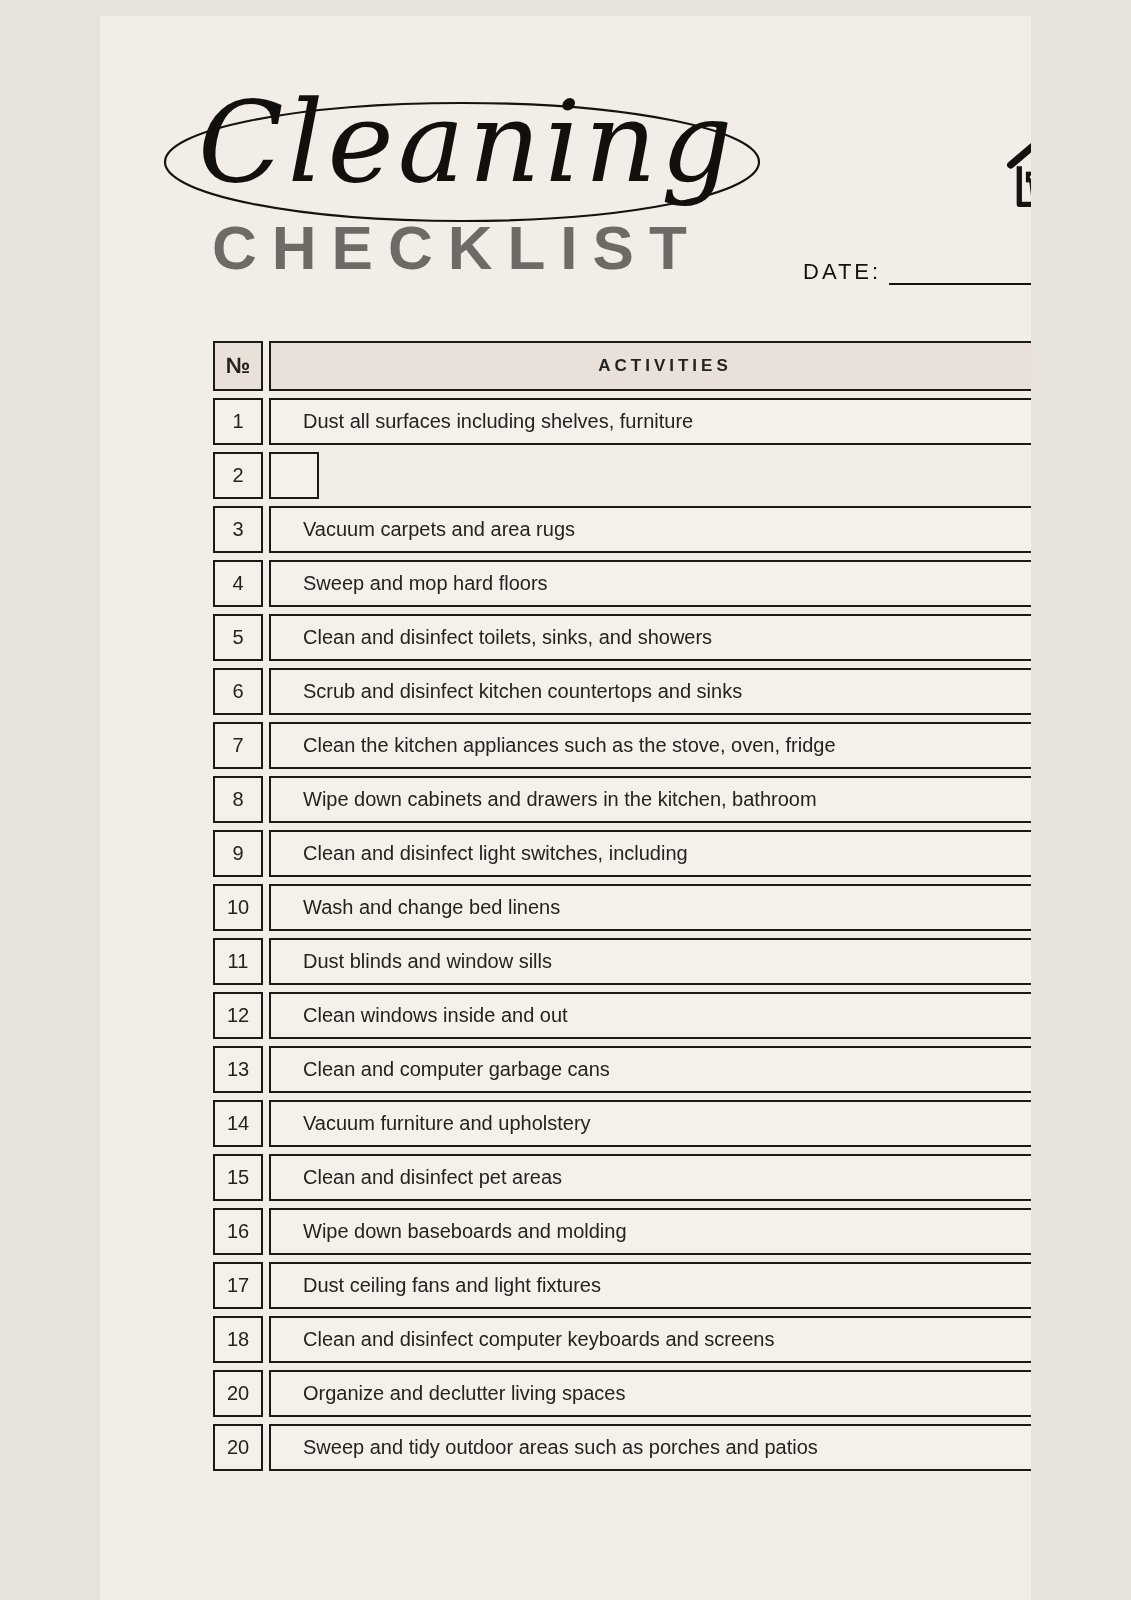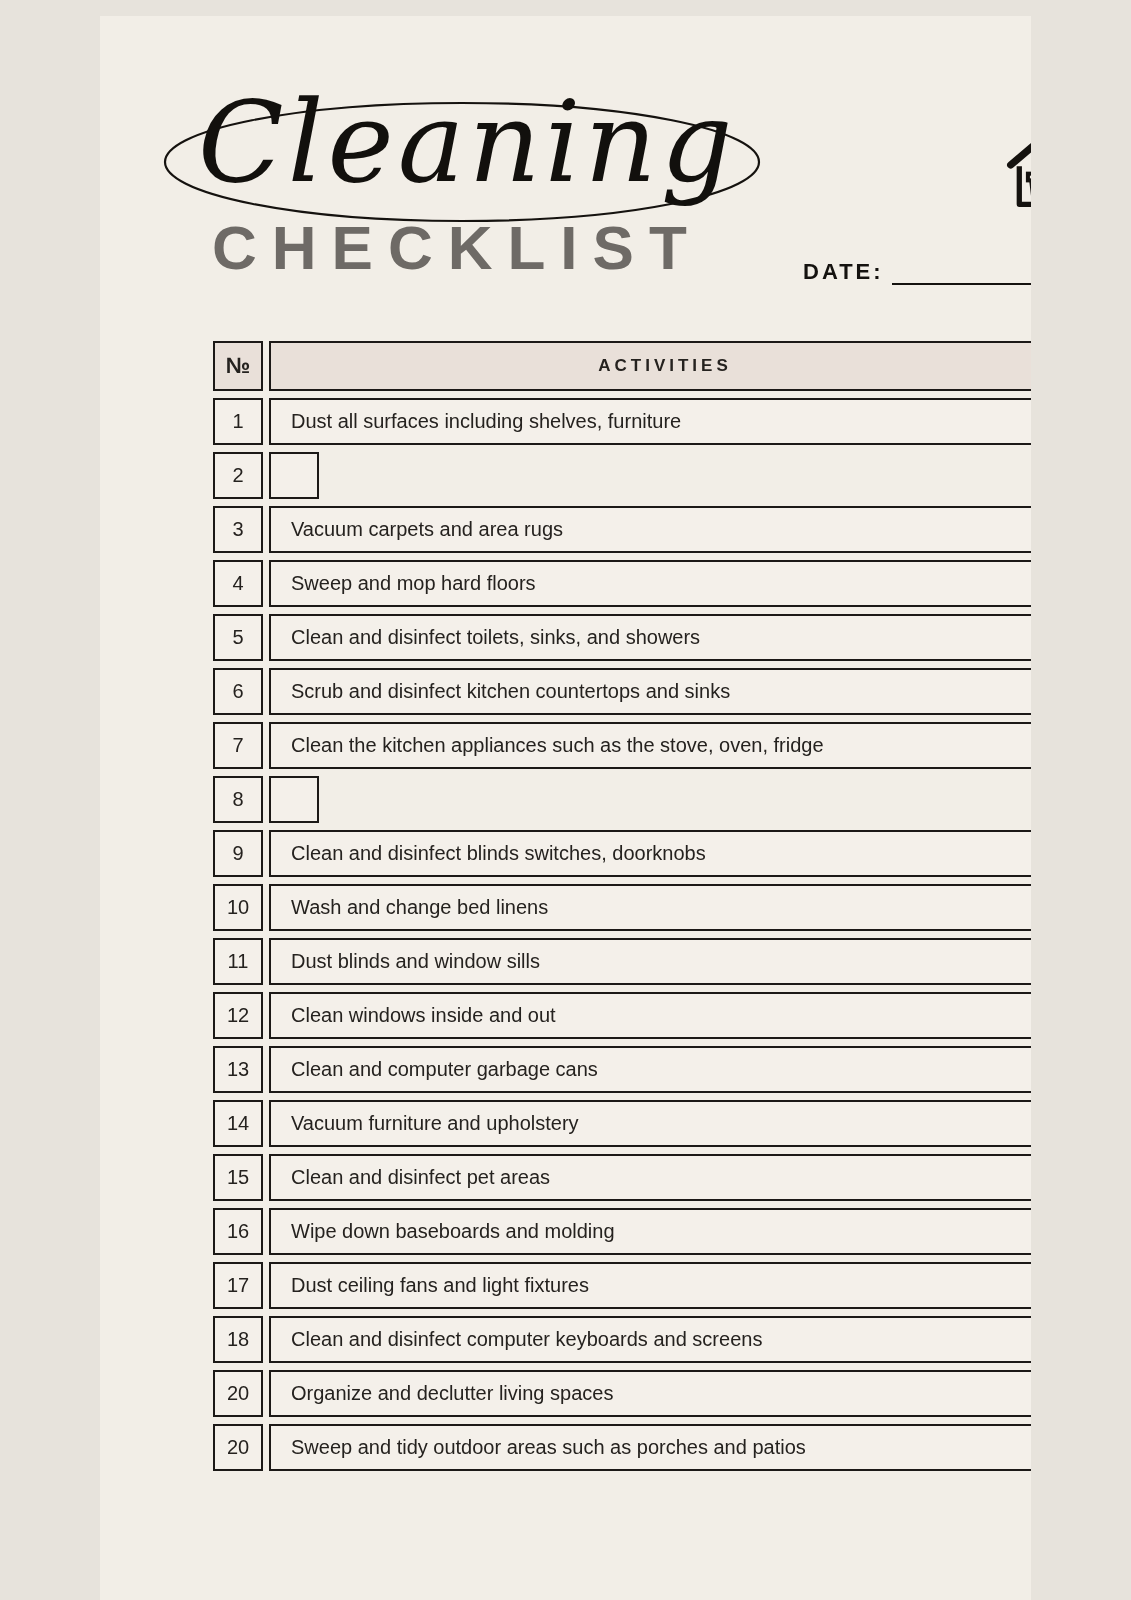--- a/index.html
+++ b/index.html
@@ -38,21 +38,21 @@
     letter-spacing:15px;
     color:var(--title-gray);
     white-space:nowrap;
   }
   .house-icon{position:absolute;left:901px;top:104px;}
   .date-row{
     position:absolute;left:703px;top:243px;
     display:flex;align-items:flex-end;
   }
   .date-label{
-    font-size:22px;font-weight:700;letter-spacing:3px;
+    font-size:22px;font-weight:400;letter-spacing:3px;
     color:#15120f;
   }
   .date-line{
     display:inline-block;
     width:212px;height:26px;
     margin-left:8px;
     border-bottom:2px solid #15120f;
   }
   
   .table{
@@ -65,21 +65,21 @@
   .row.header-row{height:50px;}
   .cell{
     border:2px solid var(--border);
     background:var(--cell-bg);
     display:flex;align-items:center;justify-content:center;
     font-size:20px;
     color:#25221f;
   }
   .header-row .cell{background:var(--header-cell-bg);}
   .cell.no{width:50px;flex:none;}
-  .cell.act{flex:1;justify-content:flex-start;padding:0 20px;}
+  .cell.act{flex:1;justify-content:flex-start;padding:0 32px;}
   .cell.chk{width:50px;flex:none;}
   .cell.no.hdr{font-size:22px;font-weight:700;}
   .cell.act.hdr{
     justify-content:center;padding:12px;
     font-size:17px;font-weight:700;letter-spacing:4px;
   }
   svg{display:block;}
 </style>
 </head>
 <body>
@@ -163,26 +163,27 @@
     </div>
 
     <div class="row">
       <div class="cell no">7</div>
       <div class="cell act">Clean the kitchen appliances such as the stove, oven, fridge</div>
       <div class="cell chk"></div>
     </div>
 
     <div class="row">
       <div class="cell no">8</div>
+      <div class="cell act">Wipe down cabinets and drawers in the kitchen, bathroom</div>
       <div class="cell chk"></div>
     </div>
 
     <div class="row">
       <div class="cell no">9</div>
-      <div class="cell act">Clean and disinfect blinds switches, doorknobs</div>
+      <div class="cell act">Clean and disinfect light switches, including</div>
       <div class="cell chk"></div>
     </div>
 
     <div class="row">
       <div class="cell no">10</div>
       <div class="cell act">Wash and change bed linens</div>
       <div class="cell chk"></div>
     </div>
 
     <div class="row">

